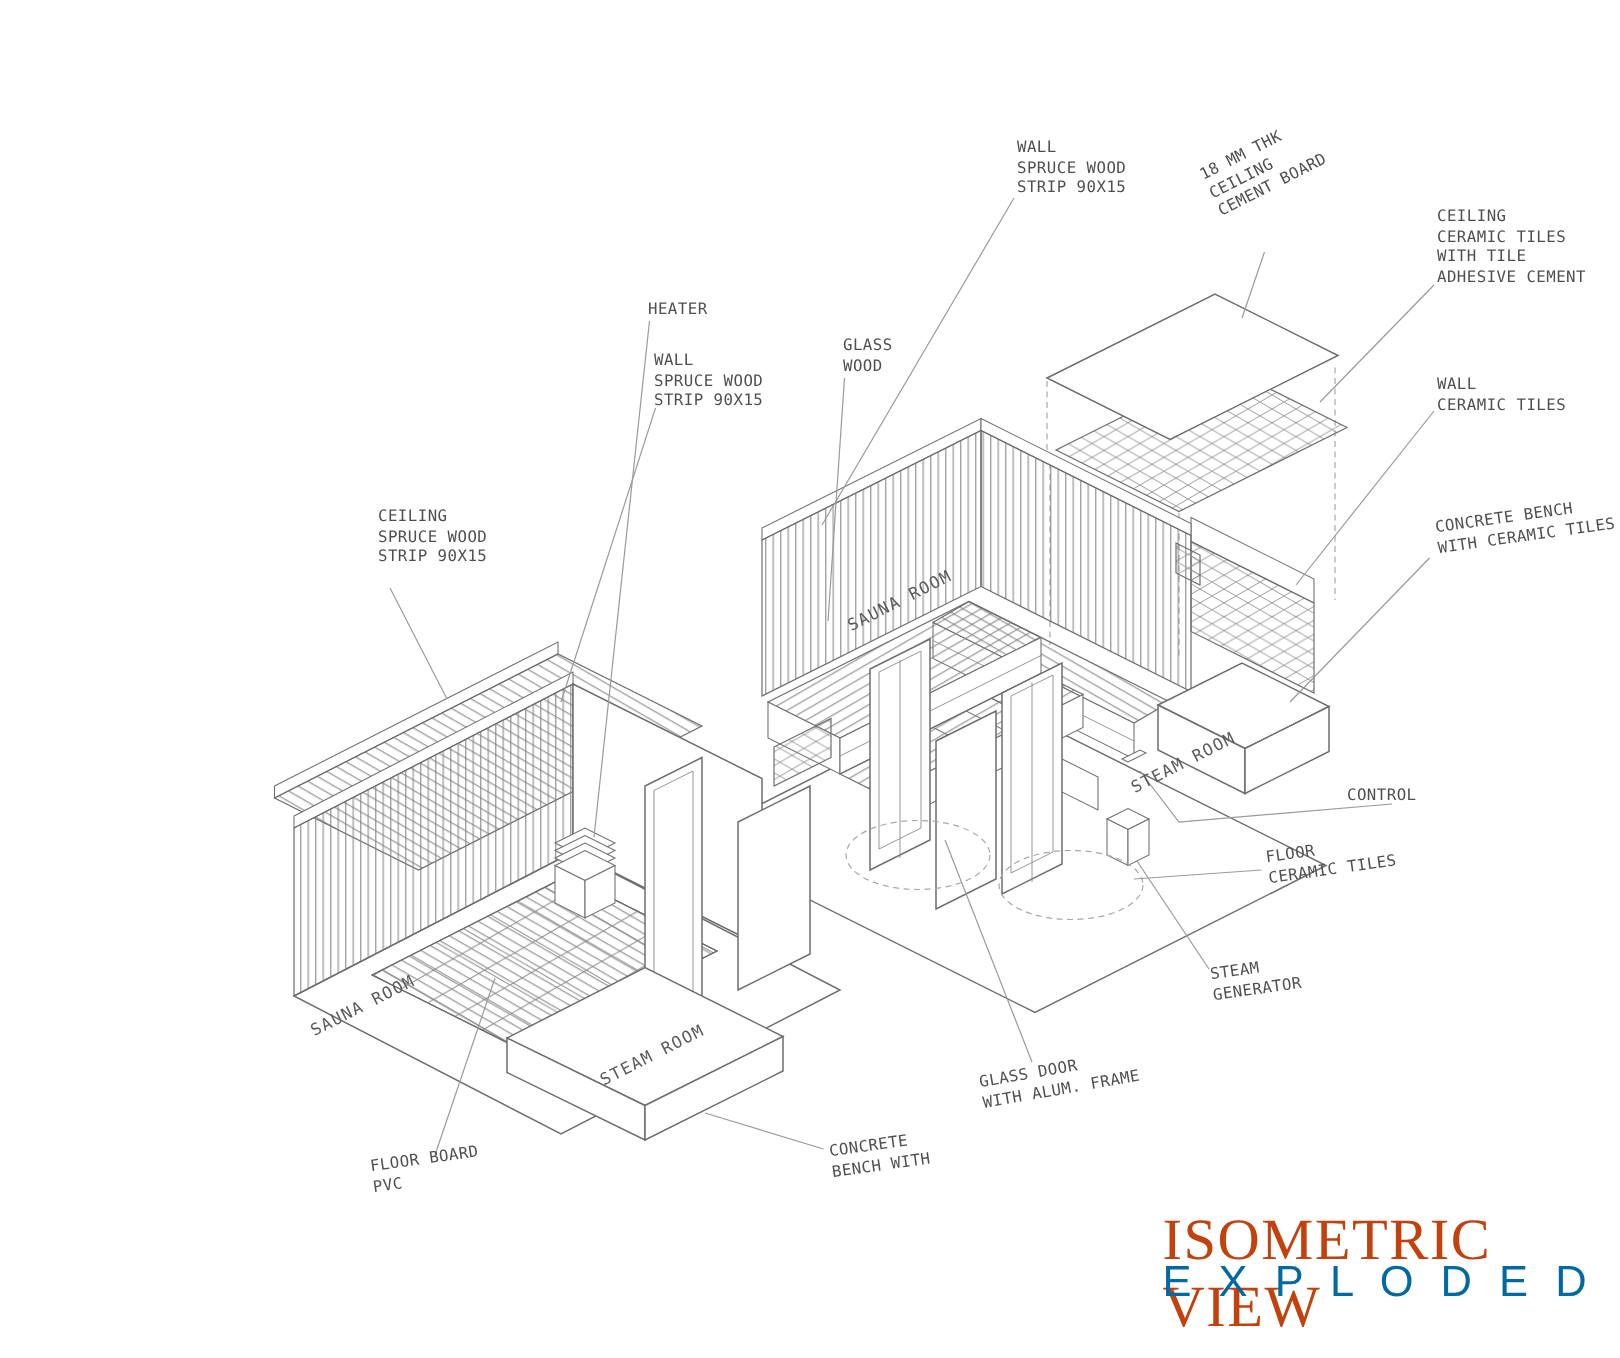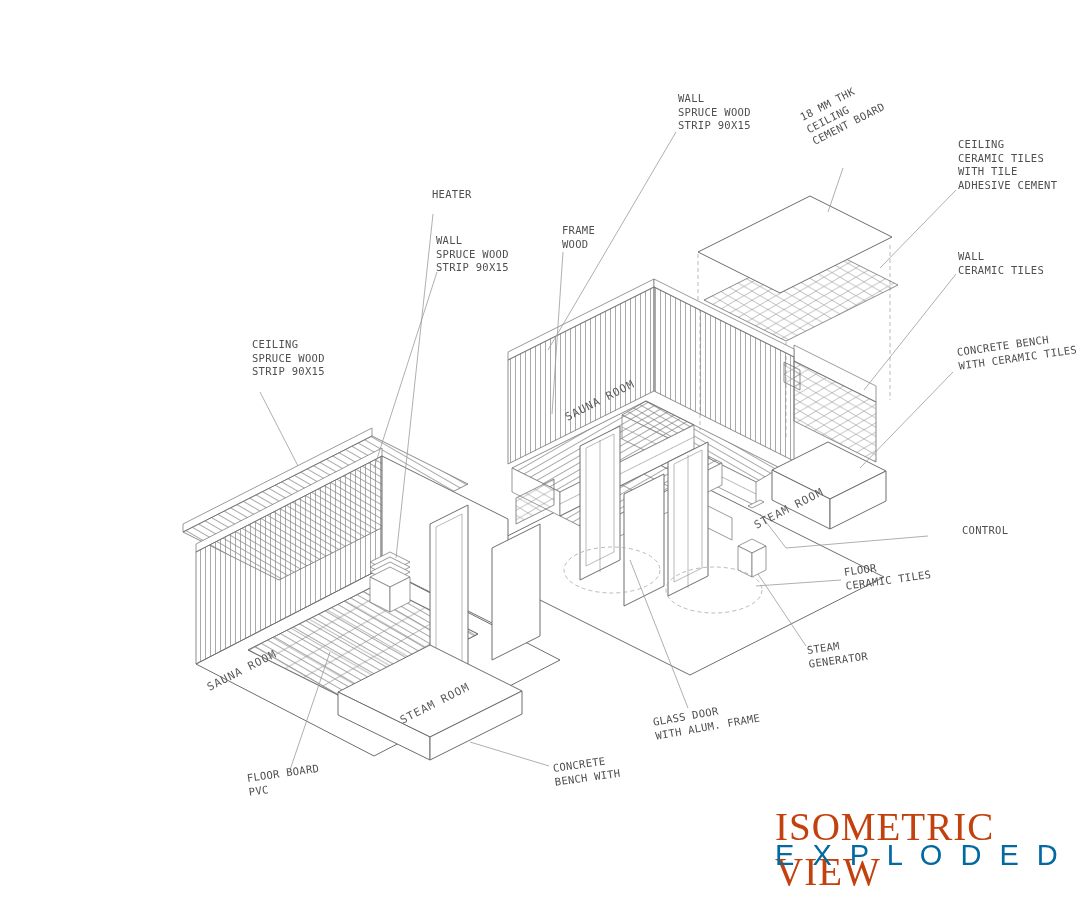--- a/index.html
+++ b/index.html
@@ -197,32 +197,32 @@
 CEILING
 CEMENT BOARD</div>
 <div class="lbl" style="left:958px;top:138px;">CEILING
 CERAMIC TILES
 WITH TILE
 ADHESIVE CEMENT</div>
 <div class="lbl" style="left:958px;top:250px;">WALL
 CERAMIC TILES</div>
 <div class="lbl rot8" style="left:956px;top:346px;">CONCRETE BENCH
 WITH CERAMIC TILES</div>
-<div class="lbl" style="left:432px;top:188px;">HEATER</div>
+<div class="lbl" style="left:432px;top:200px;">HEATER</div>
 <div class="lbl" style="left:436px;top:234px;">WALL
 SPRUCE WOOD
 STRIP 90X15</div>
-<div class="lbl" style="left:562px;top:224px;">FRAME
+<div class="lbl" style="left:562px;top:224px;">GLASS
 WOOD</div>
 <div class="lbl" style="left:252px;top:338px;">CEILING
 SPRUCE WOOD
 STRIP 90X15</div>
 <div class="lbl room-lbl rot27" style="left:563px;top:412px;">SAUNA ROOM</div>
 <div class="lbl room-lbl rot27" style="left:752px;top:520px;">STEAM ROOM</div>
-<div class="lbl" style="left:962px;top:524px;">CONTROL</div>
+<div class="lbl" style="left:898px;top:524px;">CONTROL</div>
 <div class="lbl rot8" style="left:843px;top:566px;">FLOOR
 CERAMIC TILES</div>
 <div class="lbl rot8" style="left:806px;top:644px;">STEAM
 GENERATOR</div>
 <div class="lbl room-lbl rot27" style="left:205px;top:682px;">SAUNA ROOM</div>
 <div class="lbl room-lbl rot27" style="left:398px;top:715px;">STEAM ROOM</div>
 <div class="lbl rot10" style="left:652px;top:716px;">GLASS DOOR
 WITH ALUM. FRAME</div>
 <div class="lbl rot8" style="left:246px;top:772px;">FLOOR  BOARD
 PVC</div>

